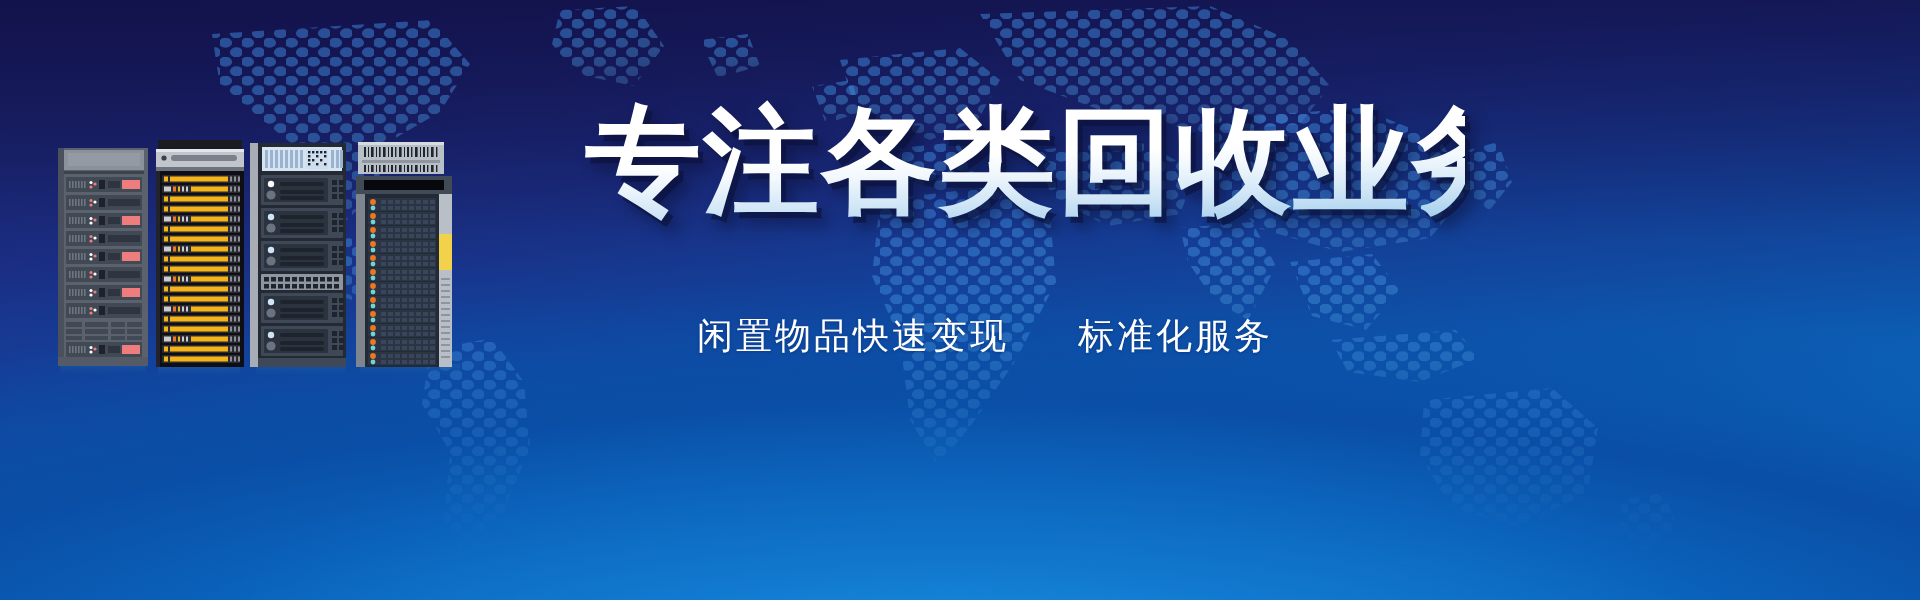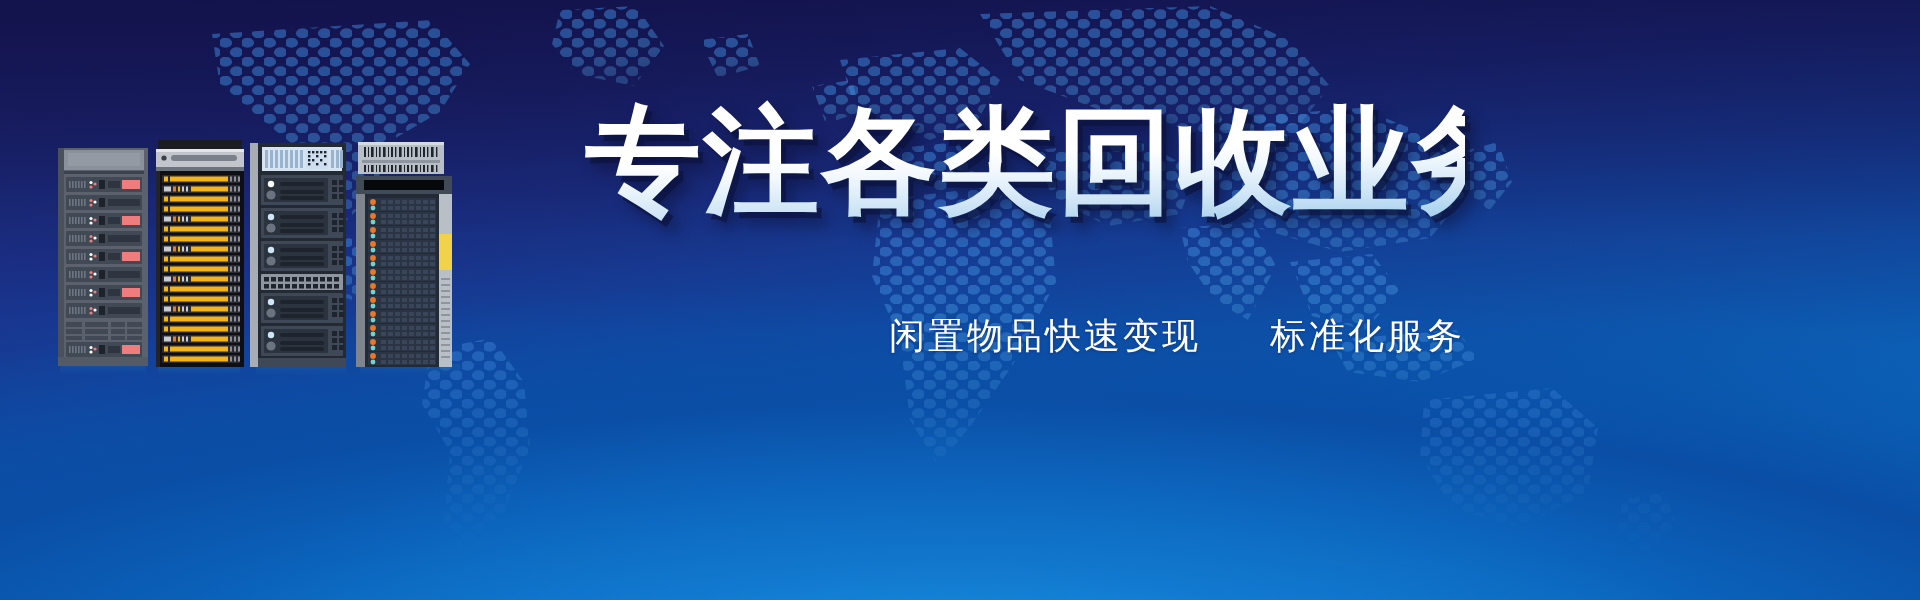--- a/index.html
+++ b/index.html
@@ -77,21 +77,20 @@
   .subline{
     margin-top:86px;
     margin-left:112px;
     font-family:"DejaVu Sans","Liberation Sans",sans-serif;
     font-size:36px;
     font-weight:400;
     color:#ffffff;
     letter-spacing:3px;
     white-space:nowrap;
     text-shadow:0 1px 3px rgba(6,24,70,.35);
-    text-align:right;
   }
   .subline .gap{ display:inline-block; width:40px; }
 </style>
 </head>
 <body>
 
 <div id="banner">
 
   <div class="bg-base"></div>
   <div class="bg-corner-dark"></div>

